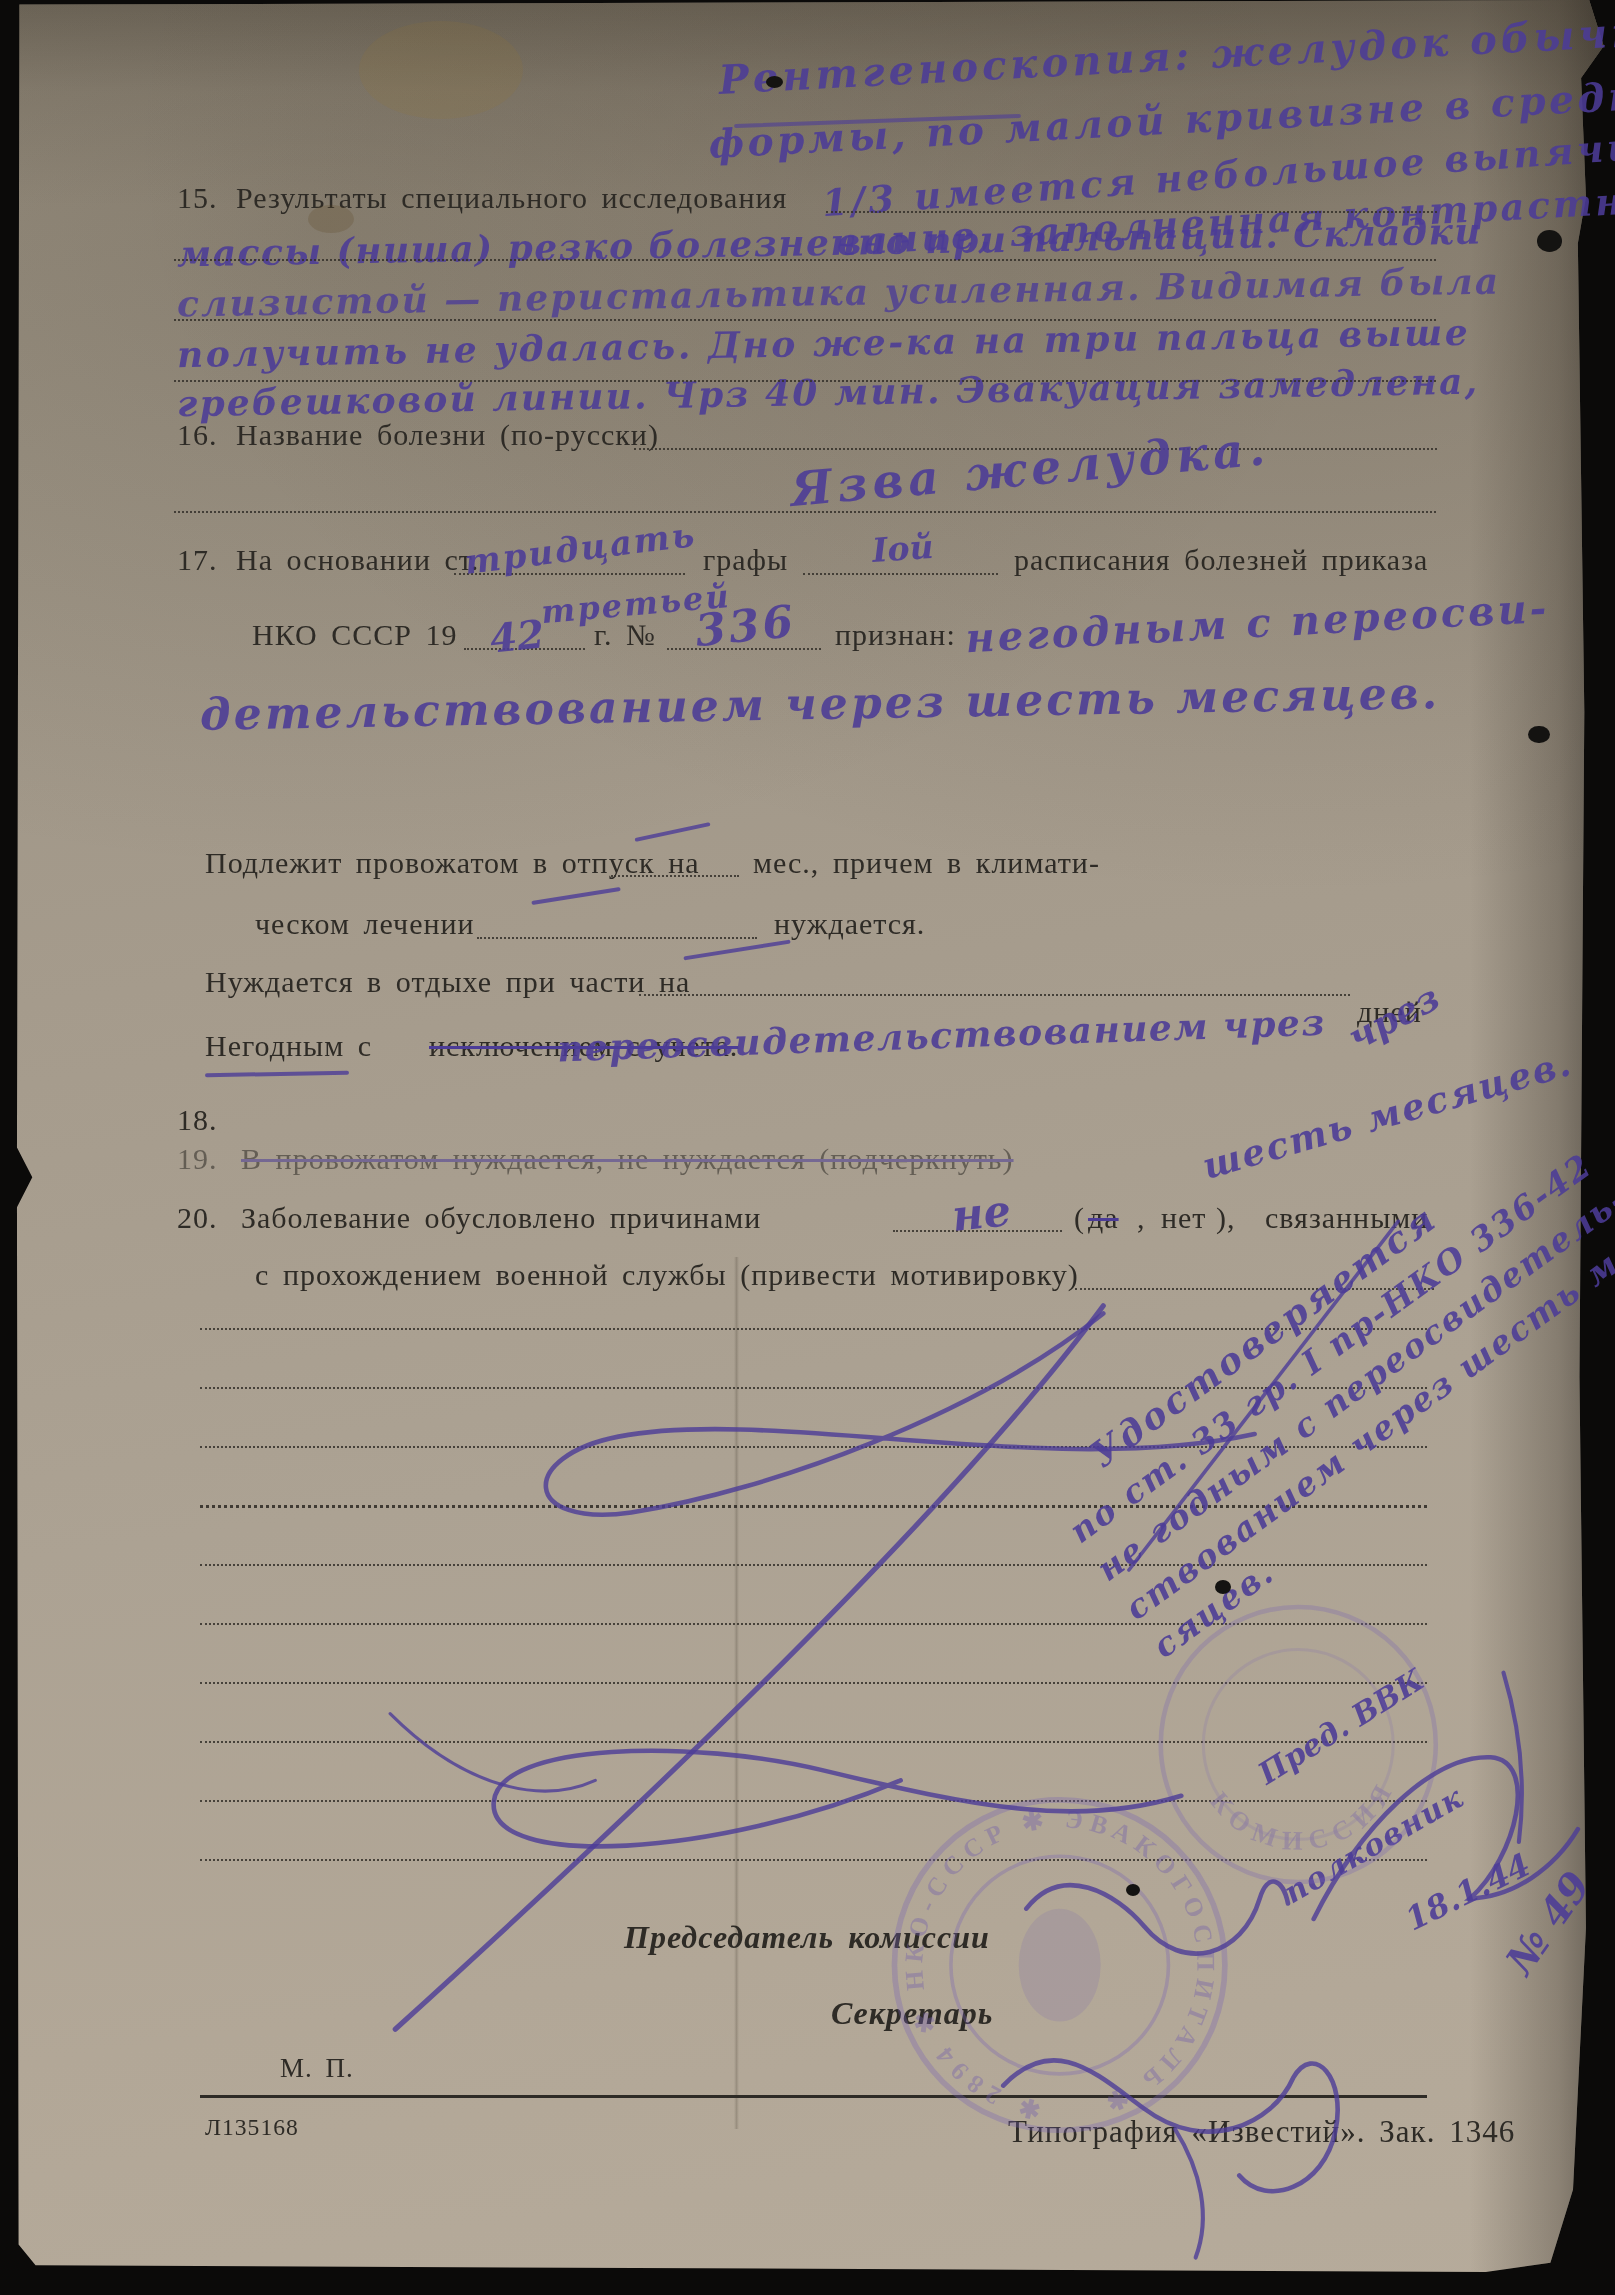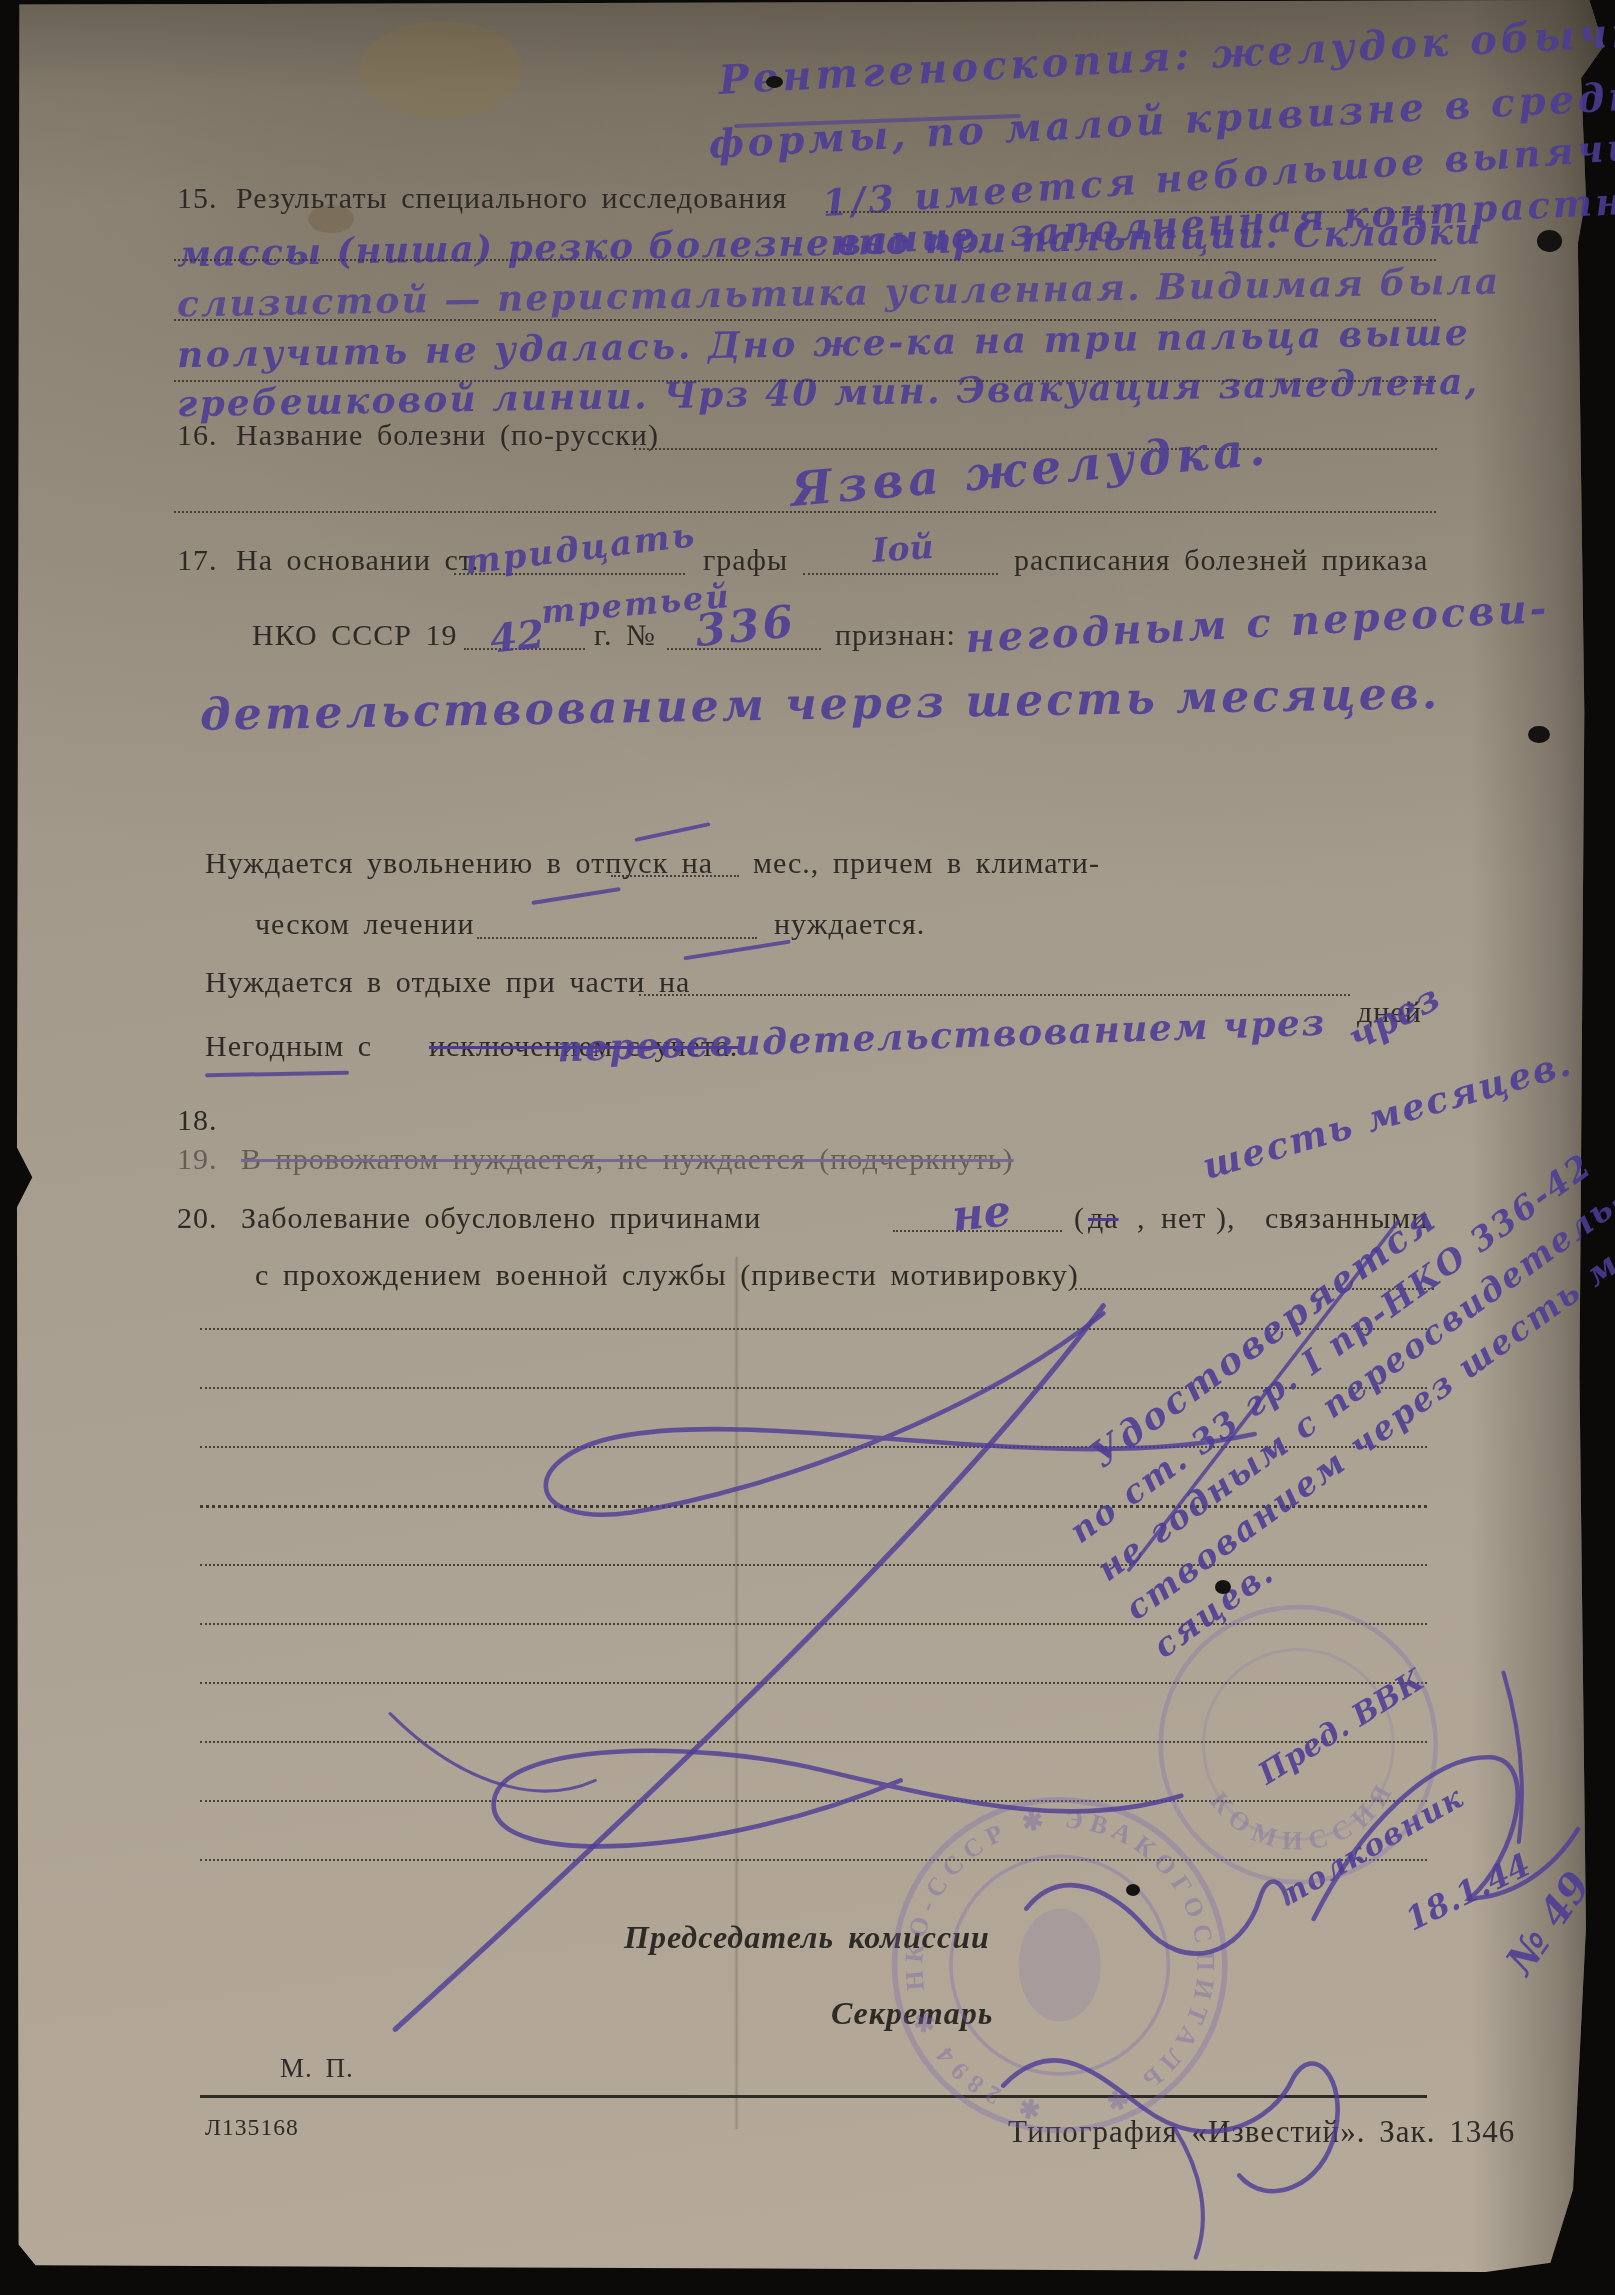--- a/index.html
+++ b/index.html
@@ -79,21 +79,21 @@
   <span class="pr" style="left:252px;top:618px;">НКО СССР 19</span>
   <div class="dot" style="left:464px;top:648px;width:121px;"></div>
   <div class="hw" style="left:490px;top:613px;font-size:39px;transform:rotate(-6deg);">42</div>
   <span class="pr" style="left:594px;top:618px;">г.  №</span>
   <div class="dot" style="left:667px;top:648px;width:154px;"></div>
   <div class="hw" style="left:695px;top:600px;font-size:44px;letter-spacing:3.1px;transform:rotate(-6deg);">336</div>
   <span class="pr" style="left:835px;top:618px;">признан:</span>
   <div class="hw" style="left:965px;top:599px;font-size:40px;letter-spacing:3.1px;transform:rotate(-3deg);">негодным с переосви-</div>
   <div class="hw" style="left:200px;top:678px;font-size:44px;letter-spacing:3.1px;transform:rotate(-1deg);">детельствованием через шесть месяцев.</div>
 
-  <span class="pr" style="left:205px;top:846px;">Нуждается  увольнению  в  отпуск  на</span>
+  <span class="pr" style="left:205px;top:846px;">Подлежит  провожатом  в  отпуск  на</span>
   <div class="dot" style="left:611px;top:875px;width:128px;"></div>
   <div class="dash" style="left:634px;top:830px;width:77px;transform:rotate(-12deg);"></div>
   <span class="pr" style="left:753px;top:846px;">мес.,  причем  в климати-</span>
   <span class="pr" style="left:255px;top:907px;">ческом  лечении</span>
   <div class="dot" style="left:477px;top:937px;width:280px;"></div>
   <div class="dash" style="left:531px;top:894px;width:90px;transform:rotate(-9deg);"></div>
   <span class="pr" style="left:774px;top:907px;">нуждается.</span>
 
   <span class="pr" style="left:205px;top:965px;">Нуждается  в  отдыхе  при  части  на</span>
   <div class="dot" style="left:639px;top:994px;width:711px;"></div>

